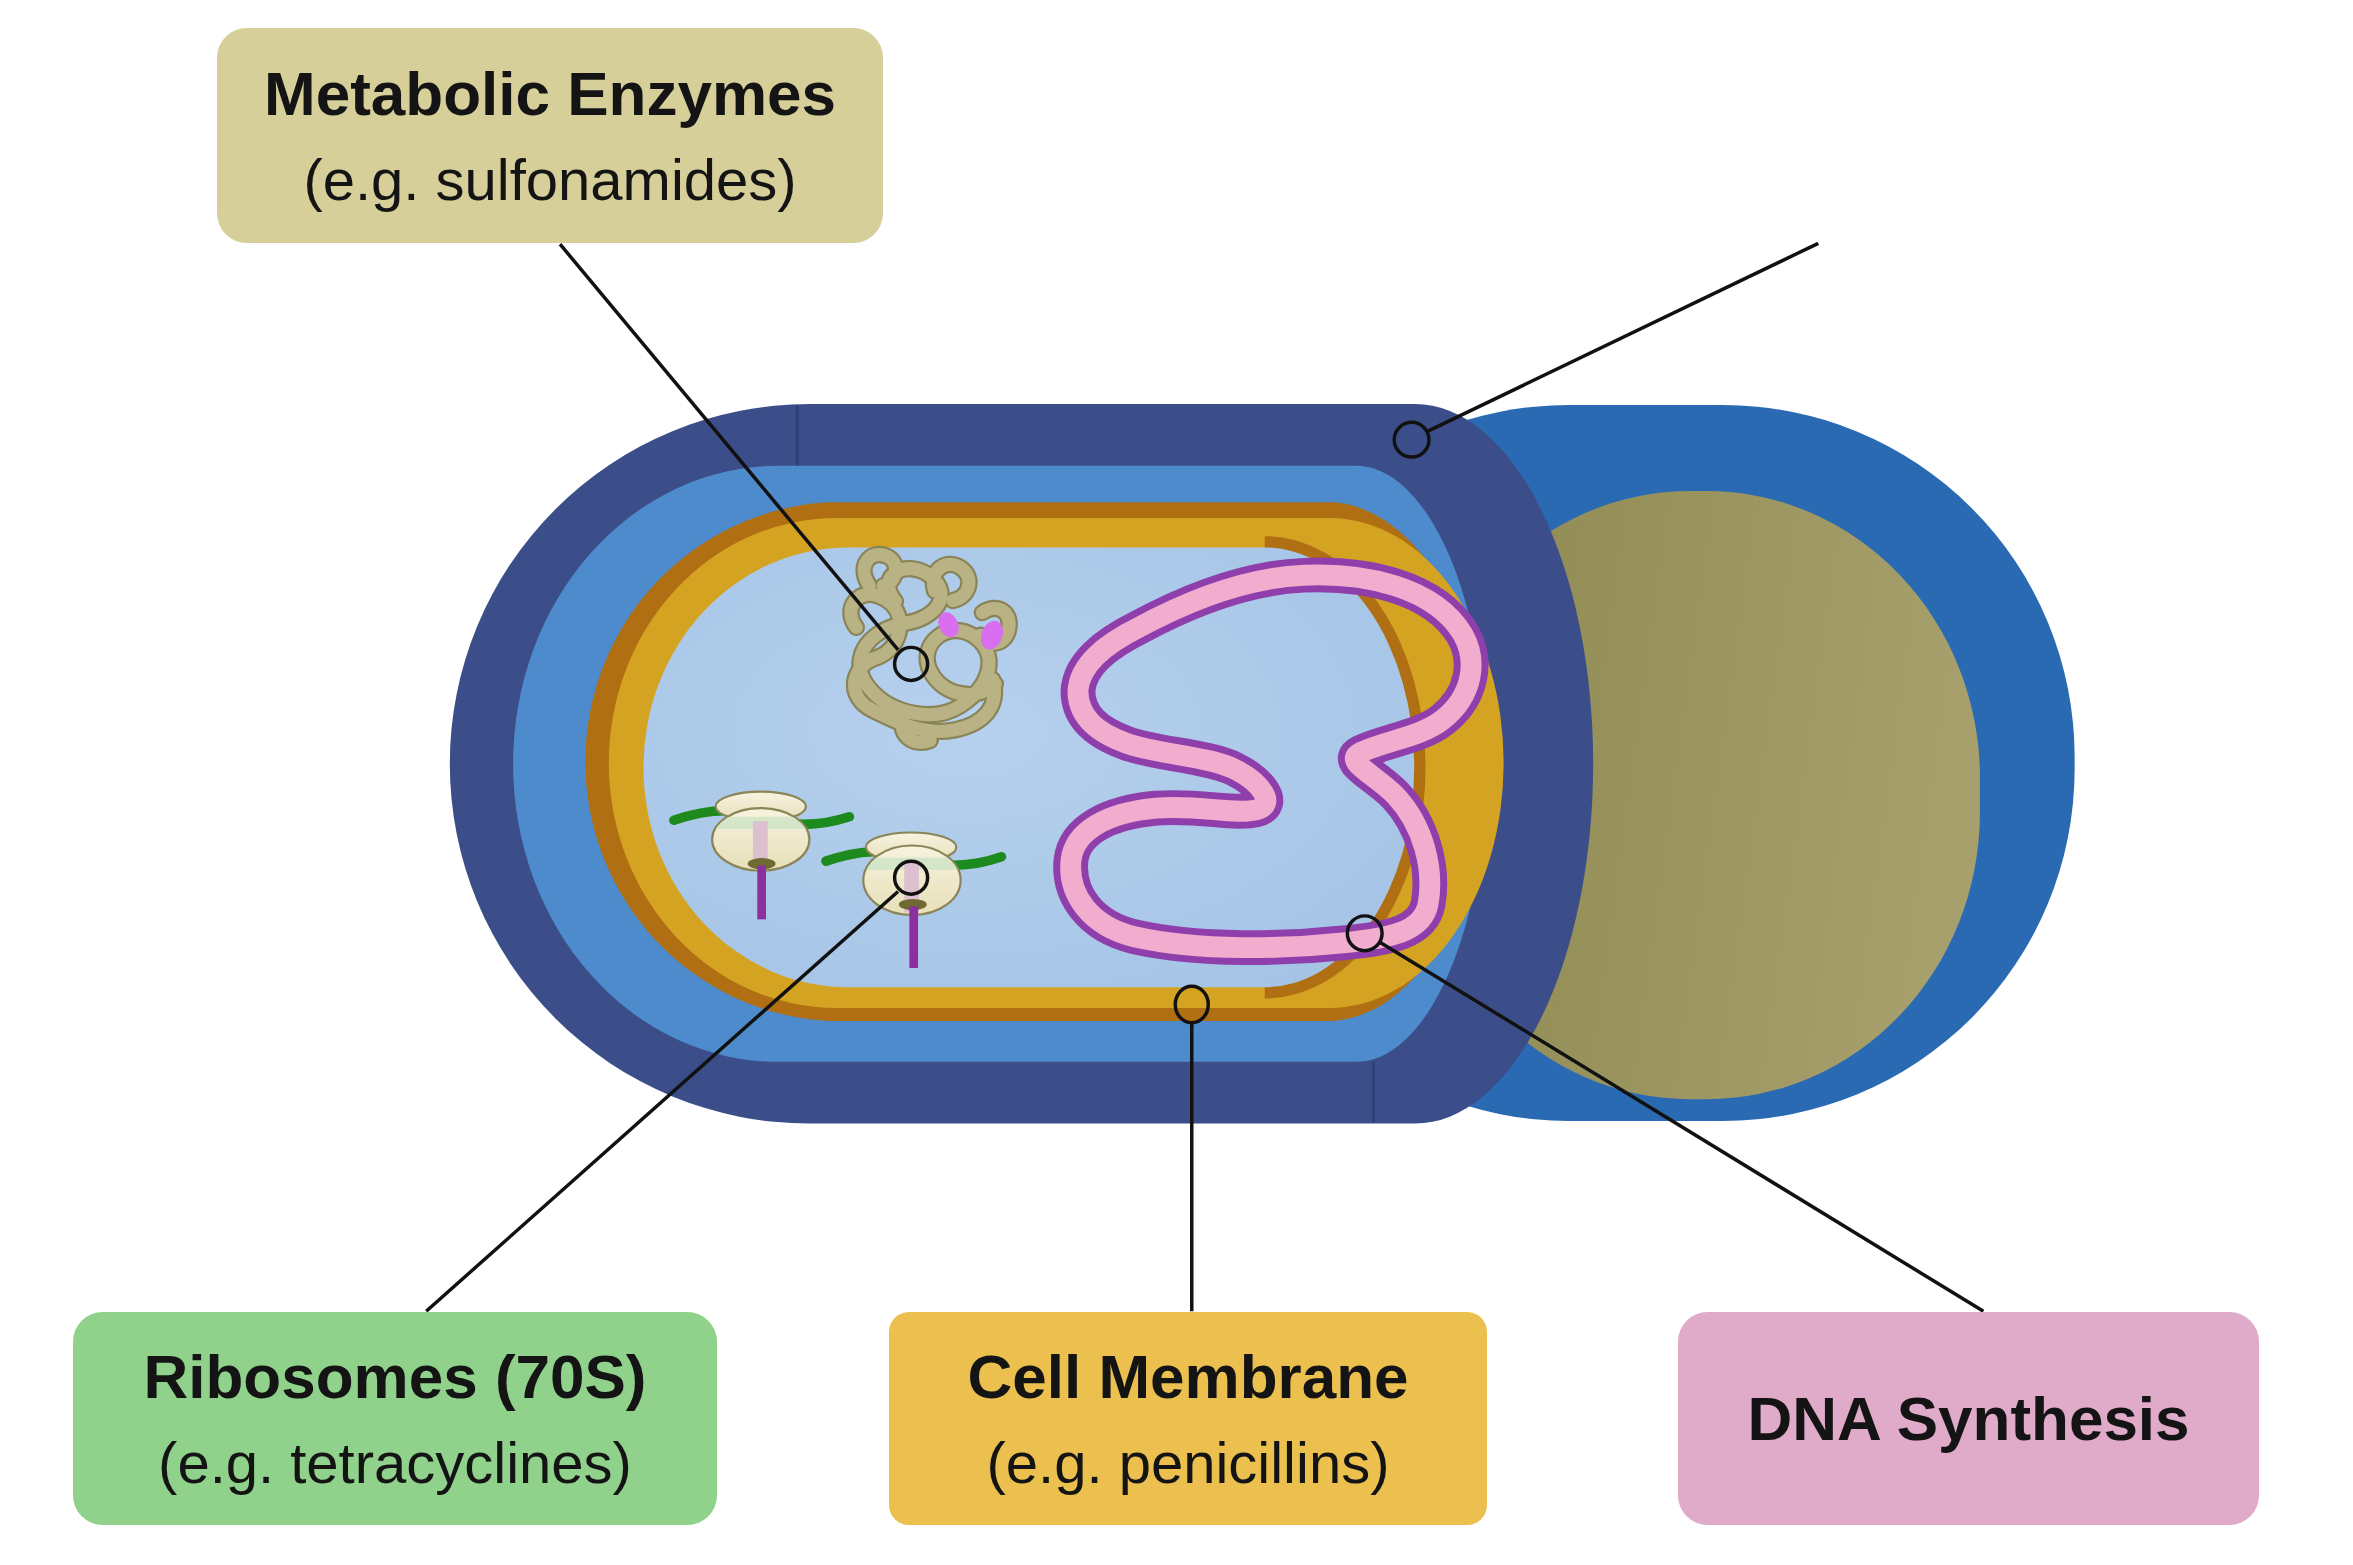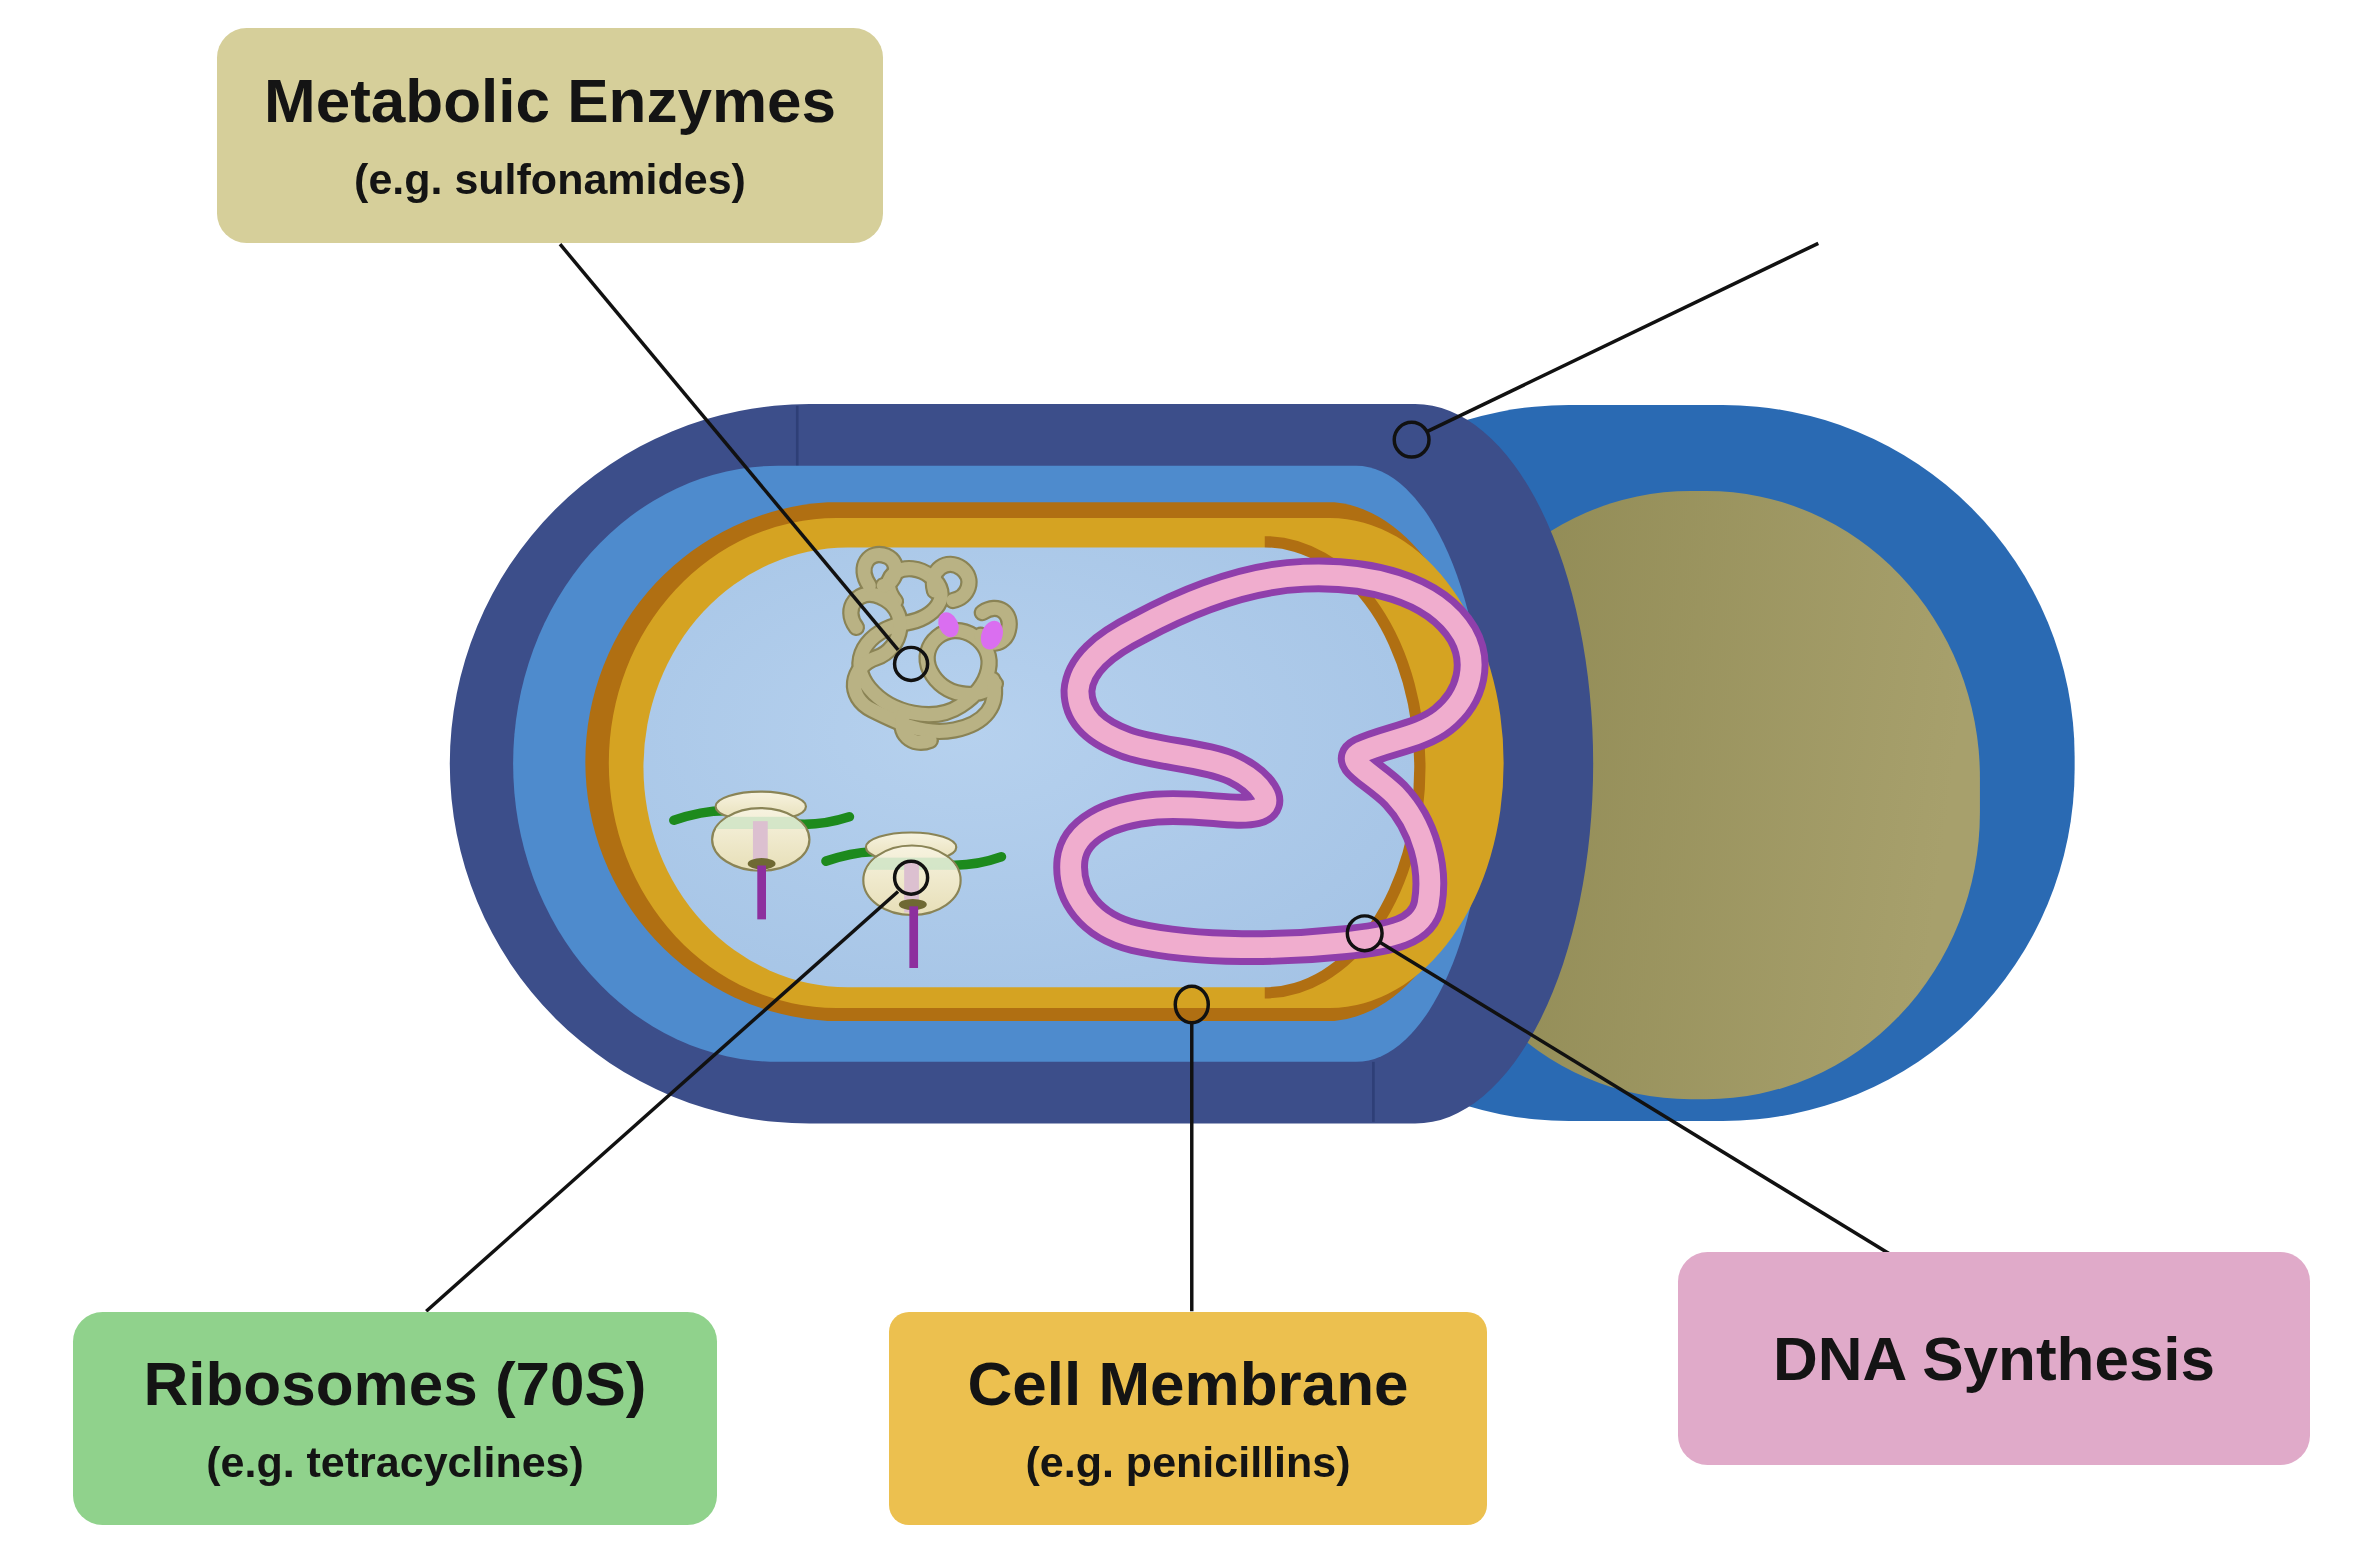--- a/index.html
+++ b/index.html
@@ -8,26 +8,26 @@
     font-family:"Liberation Sans", sans-serif;overflow:hidden;
   }
   #stage{position:absolute;inset:0;width:2354px;height:1565px;}
   #cell-art{position:absolute;left:0;top:0;}
   .label{
     position:absolute;border-radius:29.6px;display:flex;flex-direction:column;
     align-items:center;justify-content:center;text-align:center;gap:24px;
     color:#141414;z-index:5;
   }
   .label .t1{font-size:62px;font-weight:700;line-height:1.05;white-space:nowrap;}
-  .label .t2{font-size:43px;font-weight:700;line-height:1.05;white-space:nowrap;}
+  .label .t2{font-size:58px;font-weight:400;line-height:1.05;white-space:nowrap;}
   .label-metabolic{left:217px;top:28px;width:666px;height:215px;}
   .label-cellwall{left:1483px;top:28px;width:672px;height:215px;}
   .label-ribosomes{left:73px;top:1312px;width:644px;height:213px;text-align:center;}
   .label-membrane{left:889px;top:1312px;width:598px;height:213px;}
-  .label-dna{left:1678px;top:1252px;width:632px;height:213px;}
+  .label-dna{left:1678px;top:1312px;width:581px;height:213px;}
 </style>
 </head>
 <body>
 
 <div id="stage">
 
   <svg id="cell-art" width="2354" height="1565" viewBox="0 0 2708 1801">
     <defs>
       <linearGradient id="gOlive" x1="0" y1="0" x2="1" y2="0.15">
         <stop offset="0" stop-color="#8d8751"></stop>

